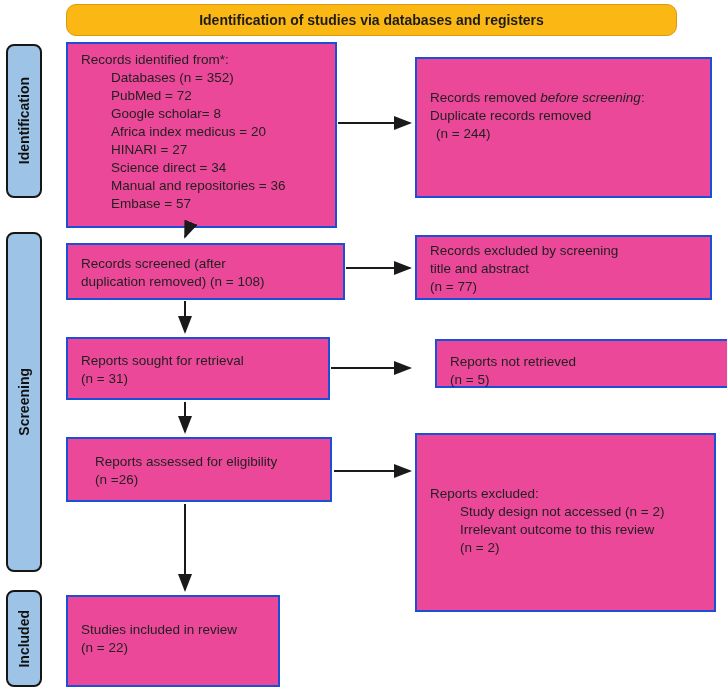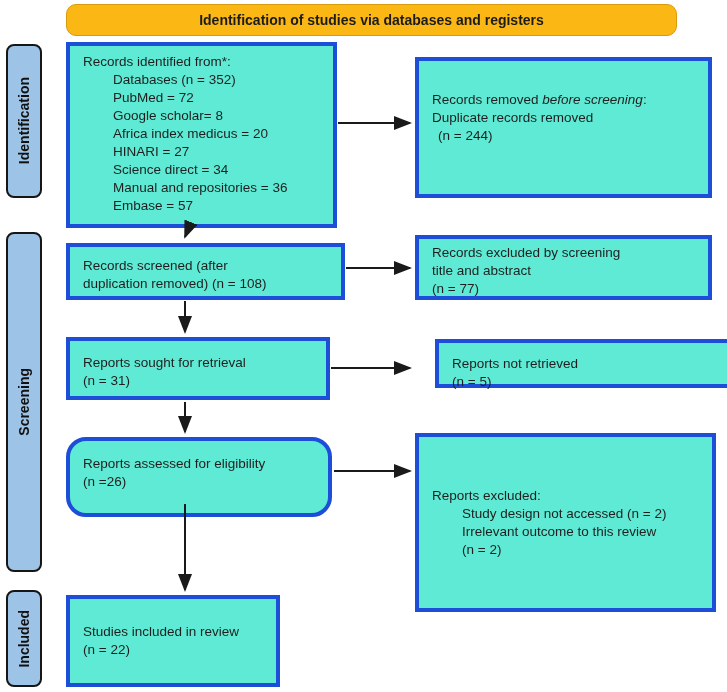--- a/index.html
+++ b/index.html
@@ -20,33 +20,33 @@
     box-sizing:border-box;
   }
   .stage span{
     writing-mode:vertical-rl;transform:rotate(180deg);
     font-weight:bold;font-size:14px;color:#111;white-space:nowrap;
   }
   .stage-identification{top:44px;height:154px;}
   .stage-screening{top:232px;height:340px;}
   .stage-included{top:590px;height:97px;}
   .box{
-    position:absolute;background:#5eead4;border:4px solid #1d4ed8;
+    position:absolute;background:#ec4899;border:2px solid #1d4ed8;
     box-sizing:border-box;font-size:13.5px;line-height:18px;color:#1f1f1f;
   }
   .pre{white-space:pre-line;}
   .indent > div{padding-left:30px;}
   .indent-sm{padding-left:6px;}
   .box-identified{left:66px;top:42px;width:271px;height:186px;padding:7px 8px 0 13px;}
   .box-removed{left:415px;top:57px;width:297px;height:141px;padding:30px 12px 0 13px;}
   .box-screened{left:66px;top:243px;width:279px;height:57px;padding:10px 8px 0 13px;}
   .box-excluded-screening{left:415px;top:235px;width:297px;height:65px;padding:5px 8px 0 13px;}
   .box-sought{left:66px;top:337px;width:264px;height:63px;padding:13px 8px 0 13px;}
   .box-not-retrieved{left:415px;top:339px;width:297px;height:49px;padding:12px 8px 0 13px;margin-left:20px;}
-  .box-assessed{left:66px;top:437px;width:266px;height:80px;padding:14px 8px 0 13px;border-radius:20px;}
+  .box-assessed{left:66px;top:437px;width:266px;height:65px;padding:14px 8px 0 27px;}
   .box-excluded-reports{left:415px;top:433px;width:301px;height:179px;padding:50px 8px 0 13px;}
   .box-included{left:66px;top:595px;width:214px;height:92px;padding:24px 8px 0 13px;}
   svg.arrows{position:absolute;left:0;top:0;pointer-events:none;}
 </style>
 </head>
 <body>
 
 <div id="canvas">
 
   <div class="header-bar">

